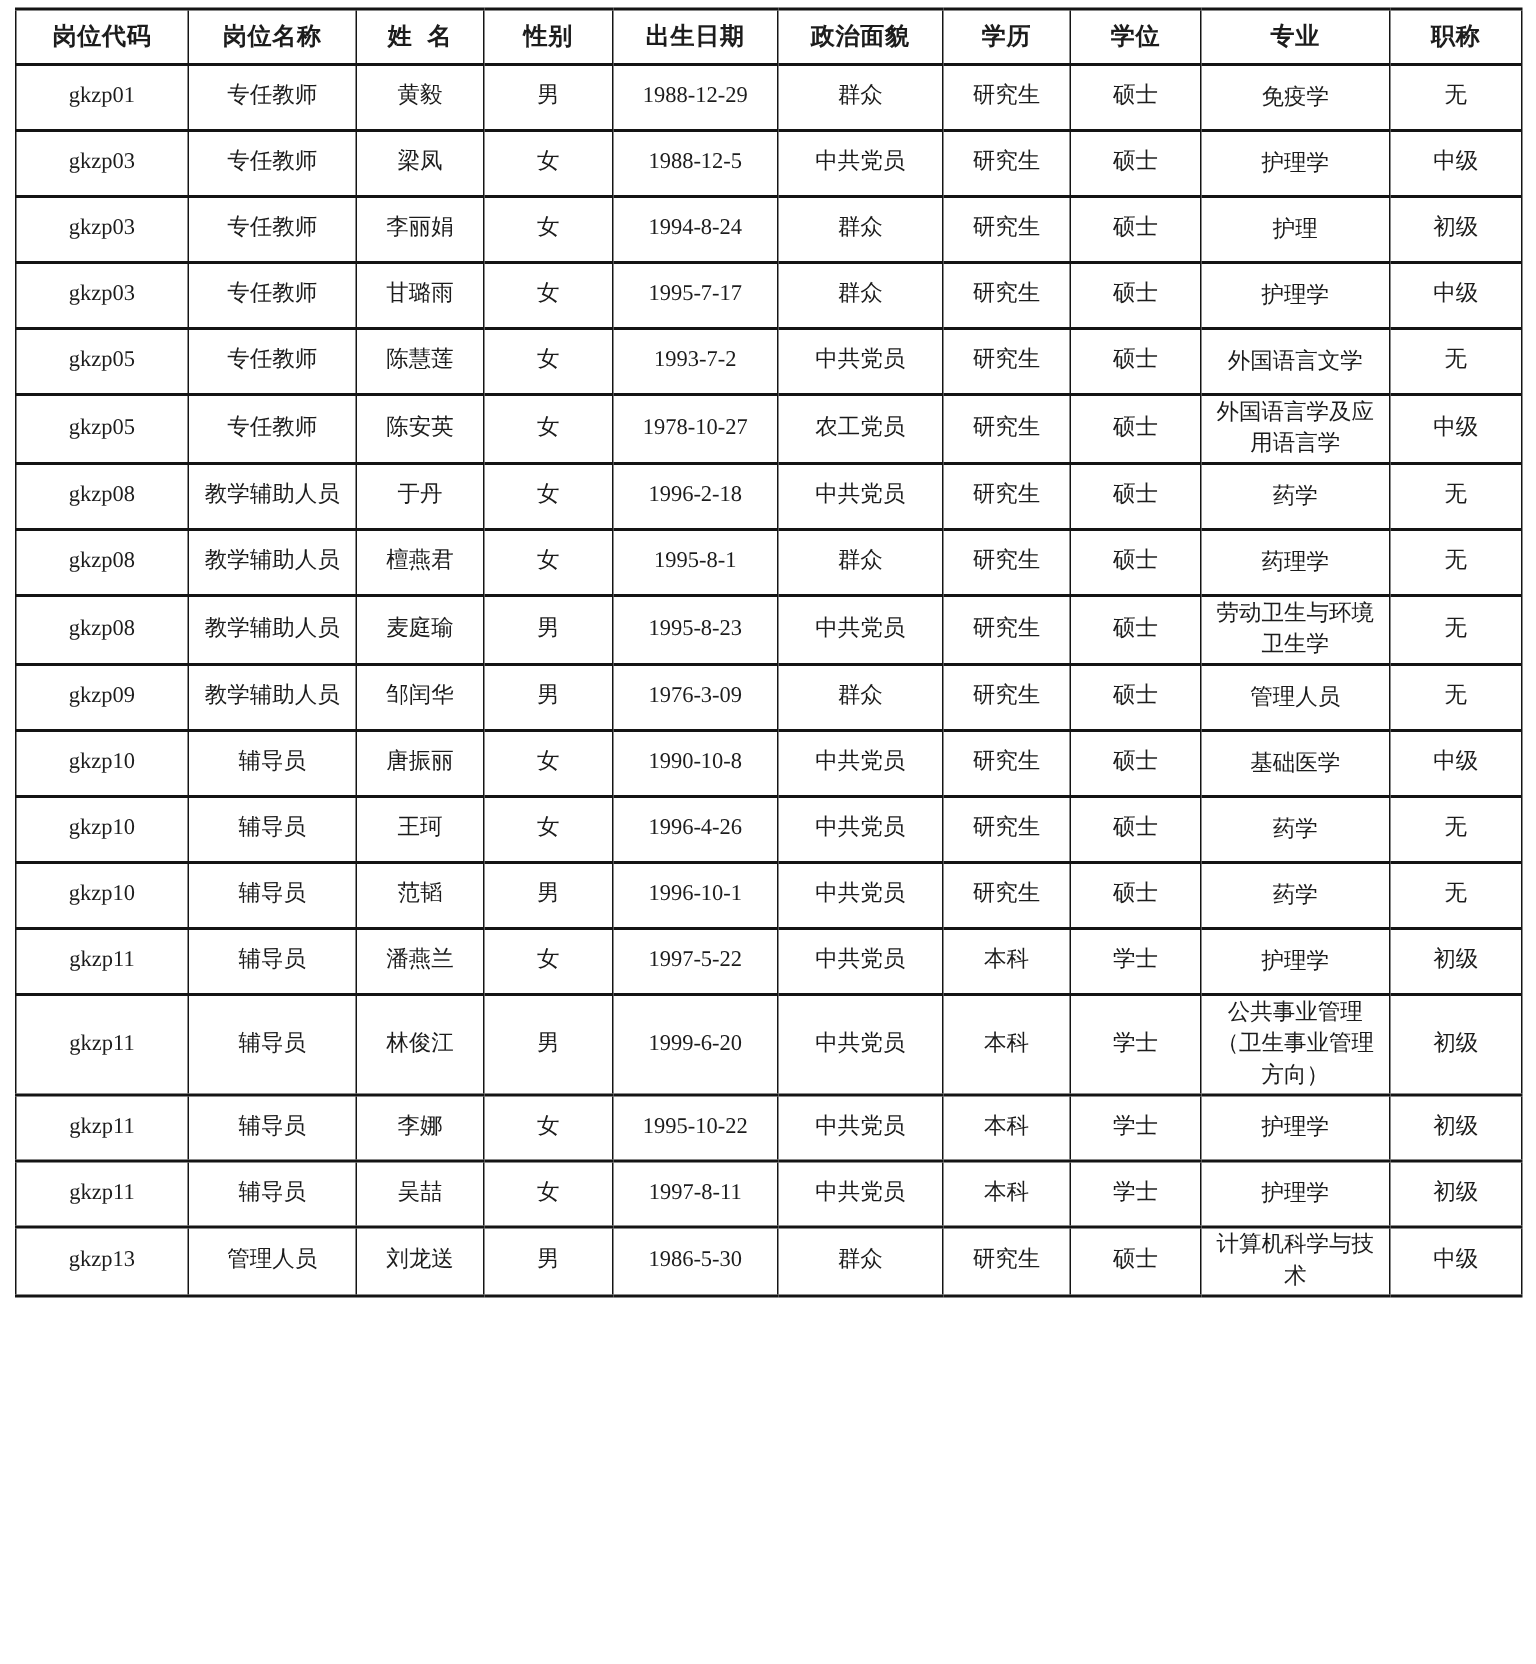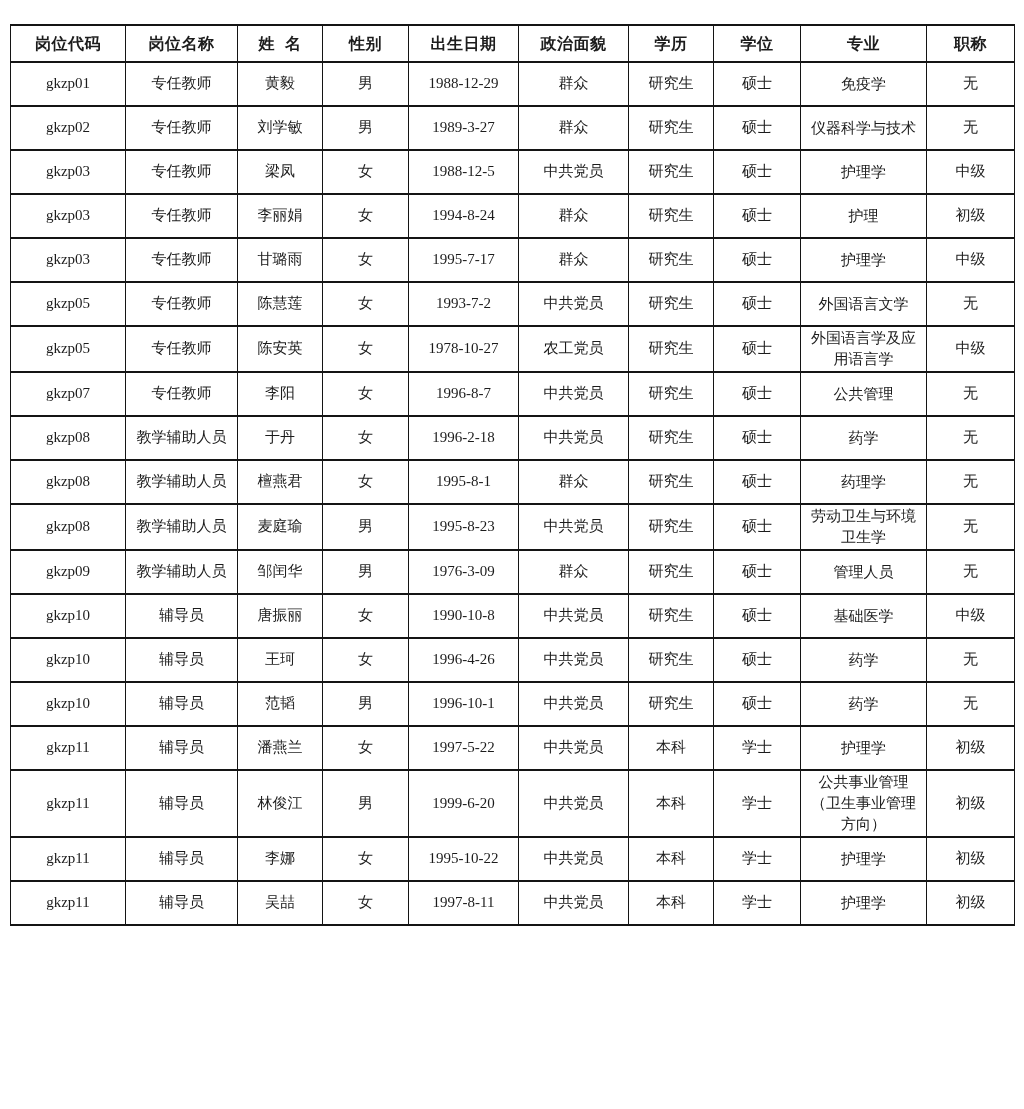--- a/index.html
+++ b/index.html
@@ -6,21 +6,21 @@
     margin: 0;
     padding: 0;
     background: #ffffff;
     width: 1024px;
     height: 1109px;
     overflow: hidden;
   }
   .sheet {
     position: absolute;
     left: 10px;
-    top: 24px;
+    top: 5px;
     width: 1004px;
   }
   table.roster {
     border-collapse: collapse;
     table-layout: fixed;
     width: 1004px;
     background: #ffffff;
   }
   table.roster th,
   table.roster td {
@@ -91,32 +91,20 @@
           <td class="col-name">黄毅</td>
           <td class="col-gender">男</td>
           <td class="col-birth-date">1988-12-29</td>
           <td class="col-political-status">群众</td>
           <td class="col-education">研究生</td>
           <td class="col-degree">硕士</td>
           <td class="col-major">免疫学</td>
           <td class="col-professional-title">无</td>
         </tr>
         <tr>
-          <td class="col-position-code">gkzp02</td>
-          <td class="col-position-name">专任教师</td>
-          <td class="col-name">刘学敏</td>
-          <td class="col-gender">男</td>
-          <td class="col-birth-date">1989-3-27</td>
-          <td class="col-political-status">群众</td>
-          <td class="col-education">研究生</td>
-          <td class="col-degree">硕士</td>
-          <td class="col-major">仪器科学与技术</td>
-          <td class="col-professional-title">无</td>
-        </tr>
-        <tr>
           <td class="col-position-code">gkzp03</td>
           <td class="col-position-name">专任教师</td>
           <td class="col-name">梁凤</td>
           <td class="col-gender">女</td>
           <td class="col-birth-date">1988-12-5</td>
           <td class="col-political-status">中共党员</td>
           <td class="col-education">研究生</td>
           <td class="col-degree">硕士</td>
           <td class="col-major">护理学</td>
           <td class="col-professional-title">中级</td>
@@ -161,32 +149,20 @@
           <td class="col-position-code">gkzp05</td>
           <td class="col-position-name">专任教师</td>
           <td class="col-name">陈安英</td>
           <td class="col-gender">女</td>
           <td class="col-birth-date">1978-10-27</td>
           <td class="col-political-status">农工党员</td>
           <td class="col-education">研究生</td>
           <td class="col-degree">硕士</td>
           <td class="col-major">外国语言学及应用语言学</td>
           <td class="col-professional-title">中级</td>
-        </tr>
-        <tr>
-          <td class="col-position-code">gkzp07</td>
-          <td class="col-position-name">专任教师</td>
-          <td class="col-name">李阳</td>
-          <td class="col-gender">女</td>
-          <td class="col-birth-date">1996-8-7</td>
-          <td class="col-political-status">中共党员</td>
-          <td class="col-education">研究生</td>
-          <td class="col-degree">硕士</td>
-          <td class="col-major">公共管理</td>
-          <td class="col-professional-title">无</td>
         </tr>
         <tr>
           <td class="col-position-code">gkzp08</td>
           <td class="col-position-name">教学辅助人员</td>
           <td class="col-name">于丹</td>
           <td class="col-gender">女</td>
           <td class="col-birth-date">1996-2-18</td>
           <td class="col-political-status">中共党员</td>
           <td class="col-education">研究生</td>
           <td class="col-degree">硕士</td>
@@ -305,16 +281,28 @@
           <td class="col-position-code">gkzp11</td>
           <td class="col-position-name">辅导员</td>
           <td class="col-name">吴喆</td>
           <td class="col-gender">女</td>
           <td class="col-birth-date">1997-8-11</td>
           <td class="col-political-status">中共党员</td>
           <td class="col-education">本科</td>
           <td class="col-degree">学士</td>
           <td class="col-major">护理学</td>
           <td class="col-professional-title">初级</td>
+        </tr>
+        <tr>
+          <td class="col-position-code">gkzp13</td>
+          <td class="col-position-name">管理人员</td>
+          <td class="col-name">刘龙送</td>
+          <td class="col-gender">男</td>
+          <td class="col-birth-date">1986-5-30</td>
+          <td class="col-political-status">群众</td>
+          <td class="col-education">研究生</td>
+          <td class="col-degree">硕士</td>
+          <td class="col-major">计算机科学与技术</td>
+          <td class="col-professional-title">中级</td>
         </tr>
       </tbody>
   </table>
 </div>
 
 </body></html>

